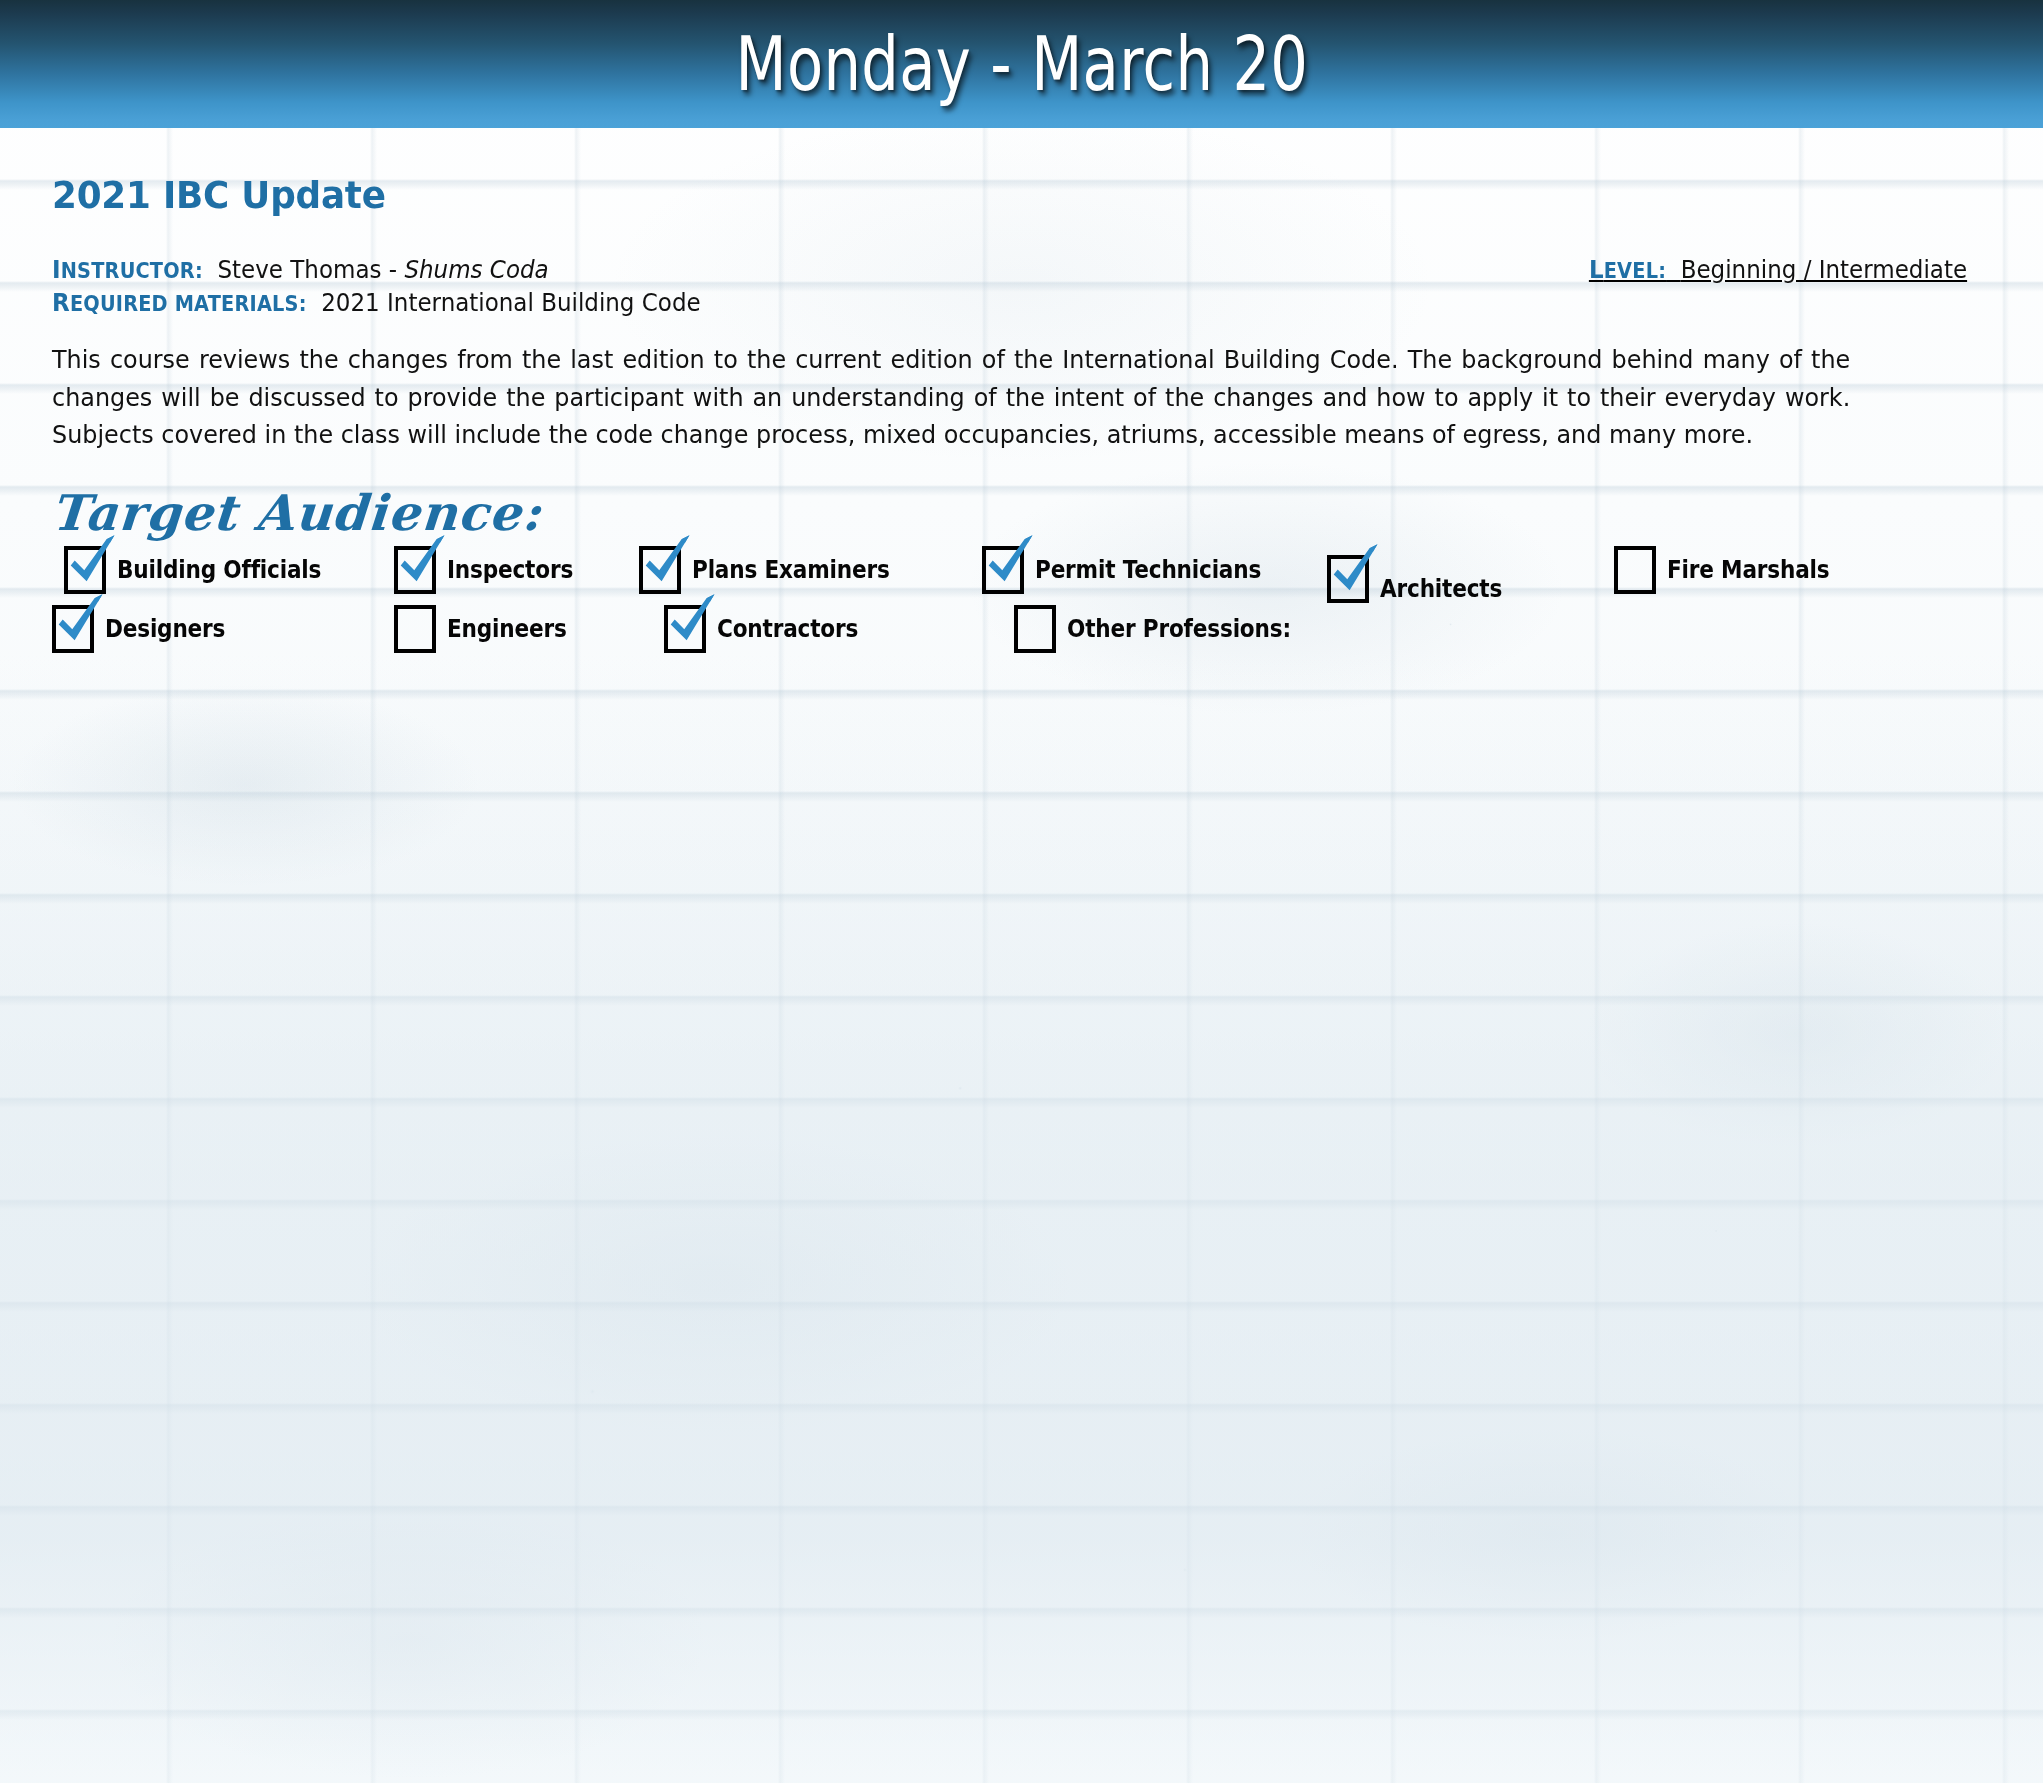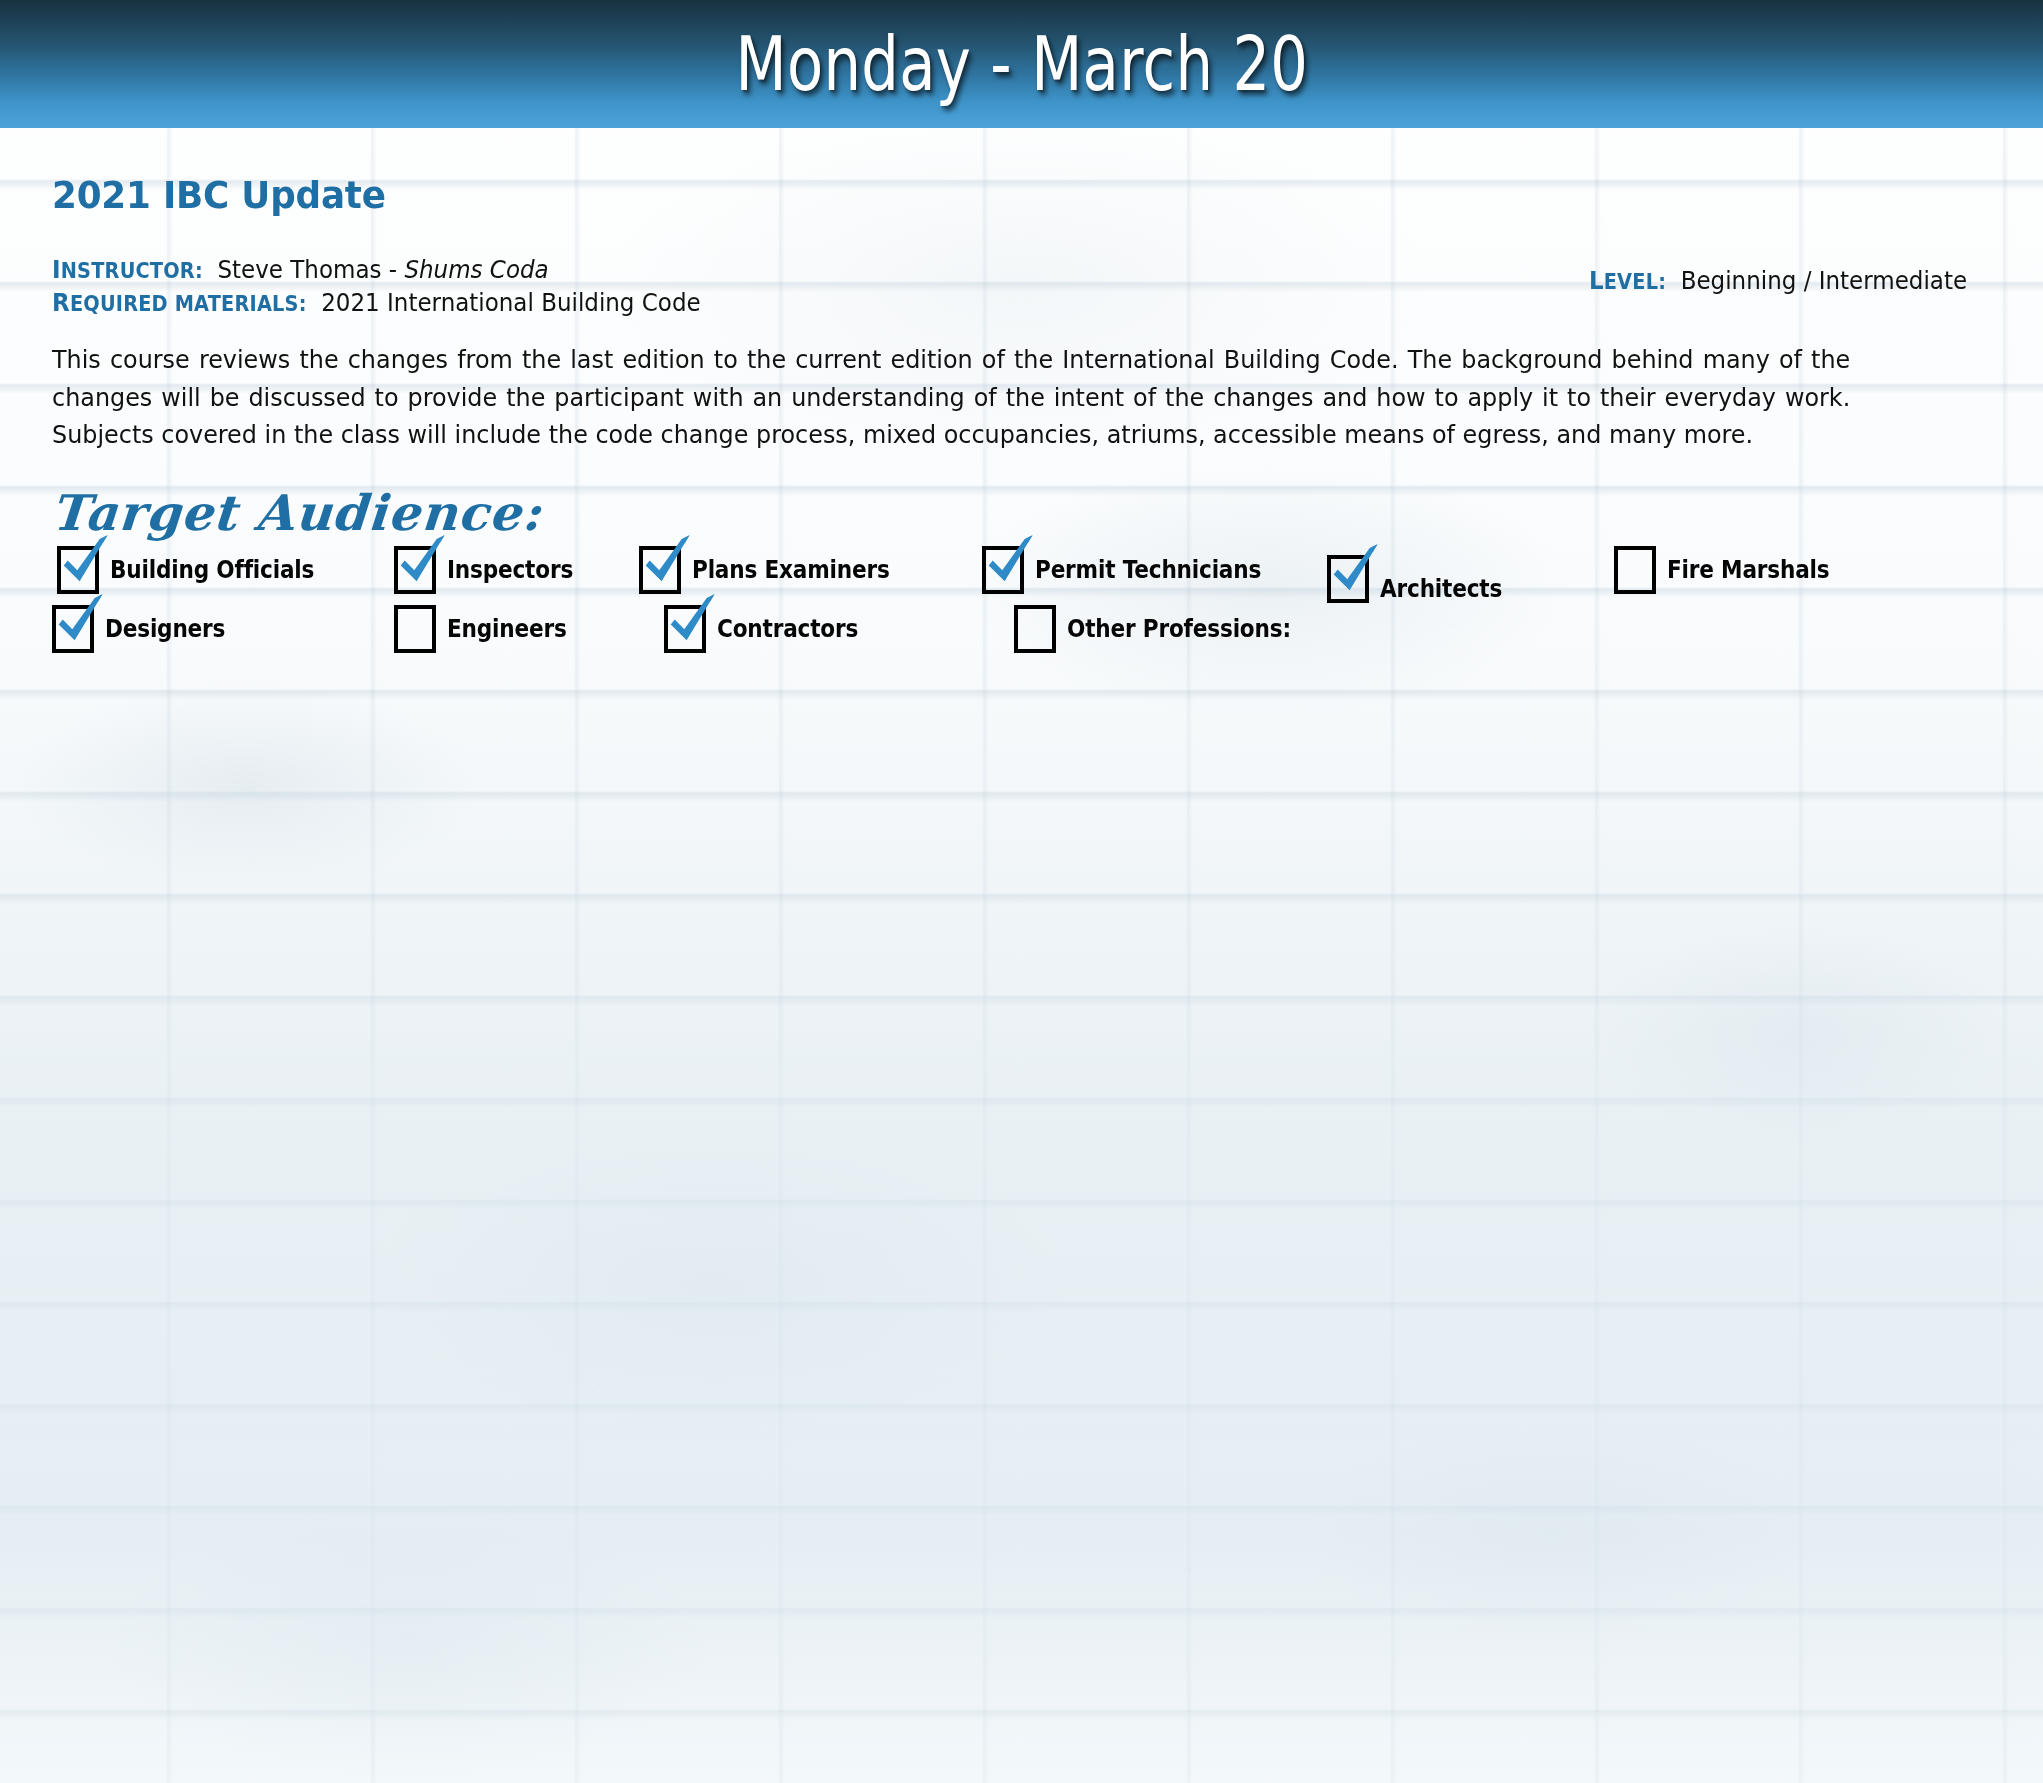--- a/index.html
+++ b/index.html
@@ -157,21 +157,22 @@
     letter-spacing: 0.2px;
   }
   .lbl .sc {
     font-size: 0.84em;
   }
   .val { color: #111111; }
   .val-italic { font-style: italic; }
 
   .meta-right {
     align-self: flex-start;
-    margin-top: 11px;
+    margin-top: 0;
+    text-decoration: underline;
   }
 
   .description {
     margin-top: 22.3px;
     font-family: "DejaVu Sans", sans-serif;
     font-size: 25px;
     line-height: 1.49;
     color: #111111;
     text-align: justify;
     text-justify: inter-word;
@@ -274,21 +275,21 @@
         </div>
       </div>
 
     </div>
 
     <div class="description">This course reviews the changes from the last edition to the current edition of the International Building Code. The background behind many of the changes will be discussed to provide the participant with an understanding of the intent of the changes and how to apply it to their everyday work. Subjects covered in the class will include the code change process, mixed occupancies, atriums, accessible means of egress, and many more.</div>
 
     <div class="audience-heading">Target Audience:</div>
 
     <div class="audience-grid" id="audience-grid">
-        <div class="cb-item" style="left: 5px; top: 0px;">
+        <div class="cb-item" style="left: 12px; top: 0px;">
           <div class="cb-box">
             <svg viewBox="0 0 78 78">
               <path d="M11 42 L16 36 L28 48 L56 9 L66 4 L31 62 Z" fill="#2e8bc8"></path>
               <path d="M56 9 L66 4 L60 14 Z" fill="#2e8bc8"></path>
             </svg>
           </div>
           <span class="cb-label">Building Officials</span>
         </div>
         <div class="cb-item" style="left: 342px; top: 0px;">
           <div class="cb-box">

